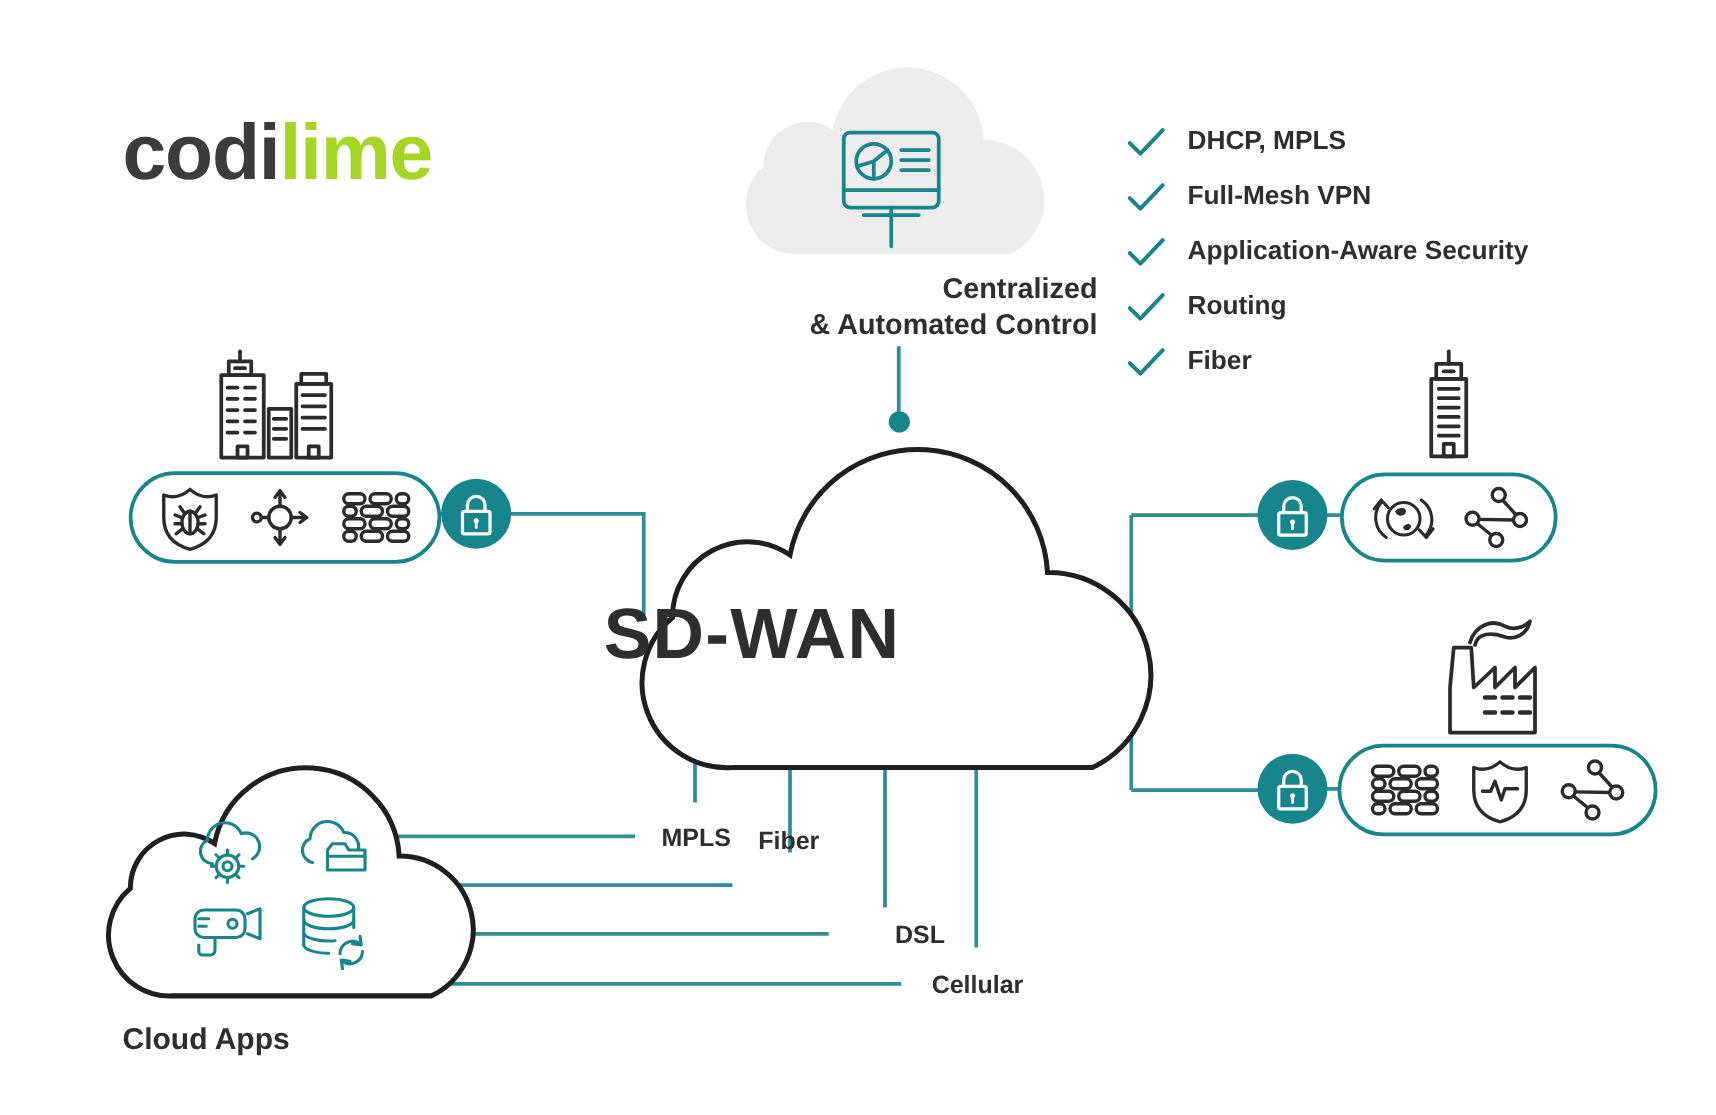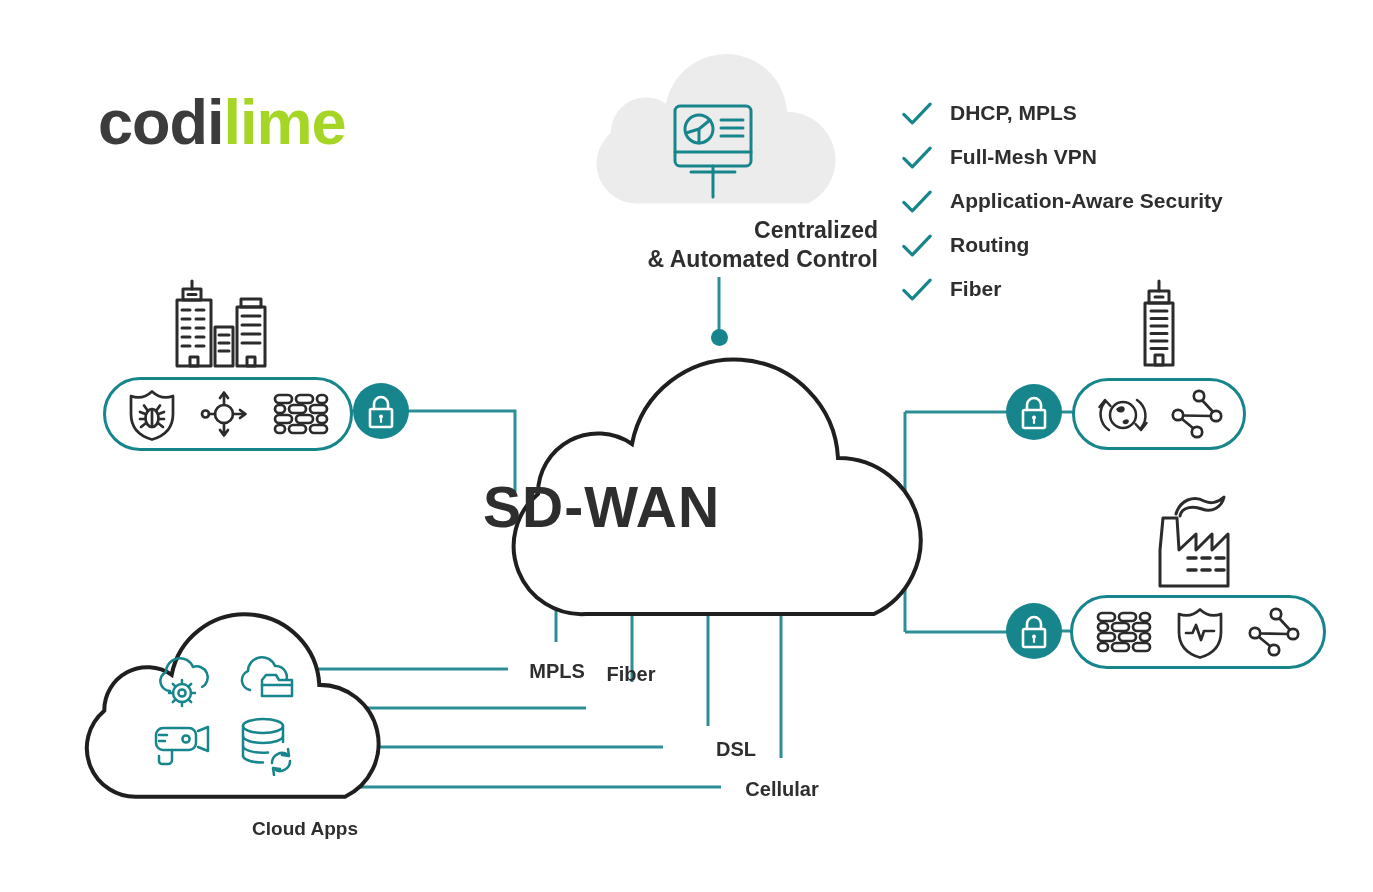--- a/index.html
+++ b/index.html
@@ -15,21 +15,21 @@
   svg.ic.white{stroke:#fff;stroke-width:2.6;}
   svg.ic.thick{stroke-width:3;}
   .pill{position:absolute;background:#fff;border:3px solid var(--teal);border-radius:999px;
         display:flex;align-items:center;justify-content:space-evenly;z-index:3;}
   .lockbadge{position:absolute;width:56px;height:56px;border-radius:50%;background:var(--teal);
         display:flex;align-items:center;justify-content:center;z-index:4;}
   .bold{font-weight:700;color:var(--text_dark);}
   .control-label{width:320px;text-align:right;font-size:23px;line-height:29px;z-index:3;}
   .core-label{width:460px;text-align:left;font-size:57px;letter-spacing:1px;z-index:3;}
   .transport-label{transform:translate(-50%,-50%);font-size:20px;z-index:3;white-space:nowrap;}
-  .cloudapps-label{width:260px;text-align:right;font-size:19px;z-index:3;}
+  .cloudapps-label{width:260px;text-align:left;font-size:24px;z-index:3;}
   .features{display:flex;flex-direction:column;gap:20px;z-index:3;}
   .feature-row{display:flex;align-items:center;gap:17px;height:24px;}
   .feature-row .lbl{font-size:21px;font-weight:700;color:var(--text_dark);white-space:nowrap;}
   .logo{font-size:63px;font-weight:700;letter-spacing:-1px;color:var(--logo_gray);z-index:3;}
   .logo .lime{color:var(--lime);}
   .dot{width:17px;height:17px;border-radius:50%;background:var(--teal);z-index:4;}
   .lines{z-index:1;}
   .cloud-layer{z-index:2;}
   .icon-layer{z-index:3;}
 </style>

